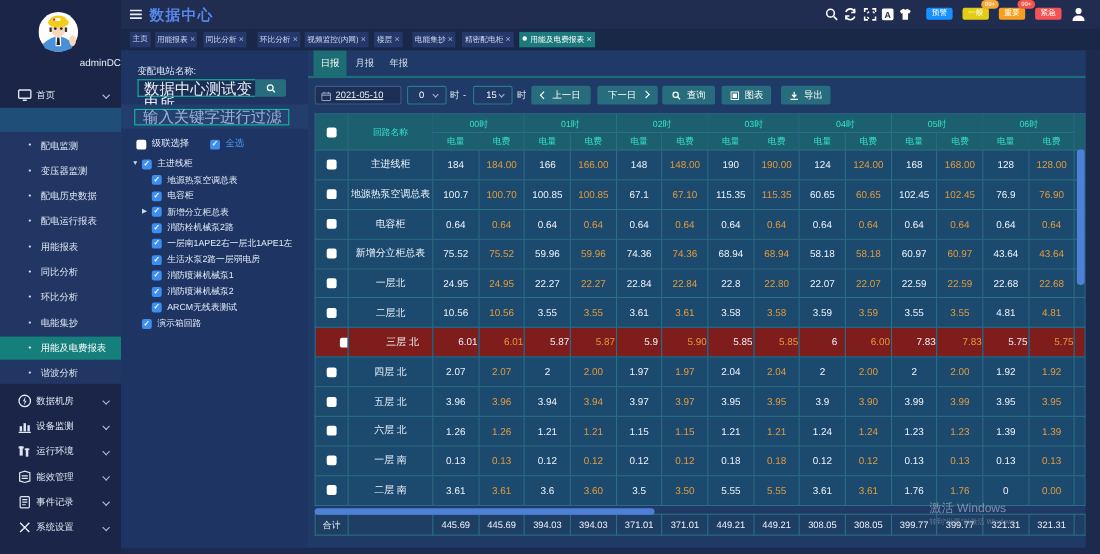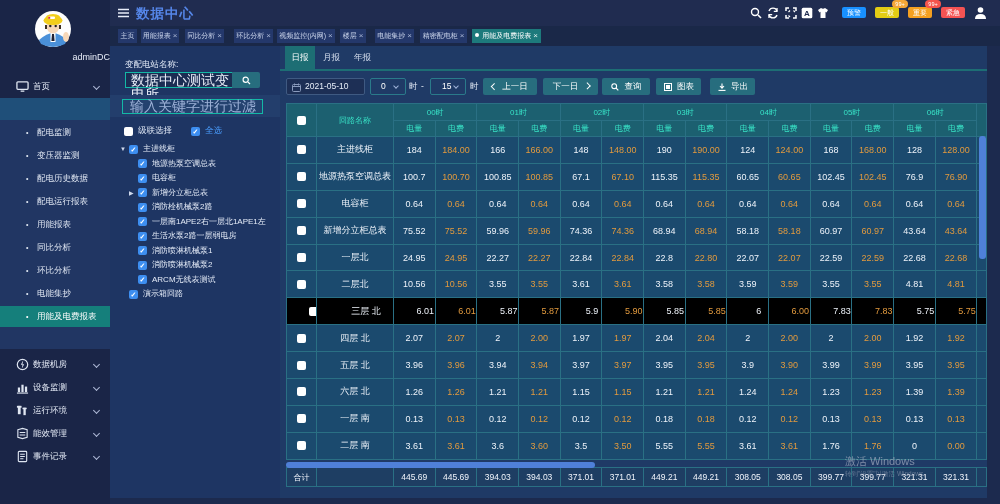--- a/index.html
+++ b/index.html
@@ -48,21 +48,21 @@
 .bl{left:9px;transform:rotate(45deg);}
 .br{right:9px;transform:rotate(-135deg);}
 .sel{border:1px solid #2a7a8a;border-radius:2px;color:#fff;line-height:15px;}
 .selarr{position:absolute;right:7px;top:5px;width:4px;height:4px;border-right:1.1px solid #9fb3d9;border-bottom:1.1px solid #9fb3d9;transform:rotate(45deg);}
 
 table{border-collapse:collapse;table-layout:fixed;}
 #tbl{left:6px;top:57px;width:693px;}
 td,th{border:1px solid #2a7084;overflow:hidden;white-space:nowrap;font-weight:normal;}
 thead th{background:#1c6070;color:#38e2c6;font-size:8px;}
 tbody td{background:#1b4a6e;color:#eef3fa;font-size:9px;text-align:center;}
-tbody tr.hl td{background:#000000;padding-left:22px;}
+tbody tr.hl td{background:#7f1d1d;padding-left:22px;}
 tbody td.fee{color:#e29a3e;}
 td.ft{background:#1e3e63 !important;color:#f0f4fb;font-size:8.5px;text-align:center;}
 .tcb{width:9px;height:9px;border-radius:2px;background:#fff;margin:0 auto;}
 
 #vsb{left:699px;top:90px;width:6.5px;height:123px;background:#4f80d8;border-radius:3px;}
 #hsb{left:6px;top:415.5px;width:309px;height:6px;background:#4f80d8;border-radius:3px;}
 #rstrip{left:987px;top:46px;width:13px;height:458px;background:#1c2a4e;}
 #bstrip{left:110px;top:498px;width:890px;height:6px;background:#1c2a4e;}
 .wm1{color:rgba(160,170,190,0.75);font-size:11px;}
 .wm2{color:rgba(160,170,190,0.55);font-size:6.5px;}
@@ -132,20 +132,24 @@
         <span class="mt">环比分析</span>
       </div>
   <div class="abs sitem" style="top:282px;">
         <span class="bu">•</span>
         <span class="mt">电能集抄</span>
       </div>
   <div class="abs sitem" style="top:305px;color:#fff;">
         <span class="bu">•</span>
         <span class="mt">用能及电费报表</span>
       </div>
+  <div class="abs sitem" style="top:328px;">
+        <span class="bu">•</span>
+        <span class="mt">谐波分析</span>
+      </div>
 
   <div class="abs mitem" style="top:353px;">
         <svg class="mi" viewBox="0 0 14 14">
           <circle cx="7" cy="7" r="5.6" fill="none" stroke="#dfe6f2" stroke-width="1.3"></circle>
           <path d="M7.8 2.5 L5.2 7.2 H7 L6.2 11.5 L8.8 6.8 H7 Z" fill="#dfe6f2"></path>
         </svg>
         <span class="mt">数据机房</span>
         <span class="chev"></span>
       </div>
   <div class="abs mitem" style="top:376px;">
@@ -175,20 +179,28 @@
         </svg>
         <span class="mt">运行环境</span>
         <span class="chev"></span>
       </div>
   <div class="abs mitem" style="top:445px;">
         <svg class="mi" viewBox="0 0 14 14">
           <rect x="2.5" y="1.5" width="9" height="11" rx="1" fill="none" stroke="#dfe6f2" stroke-width="1.2"></rect>
           <path d="M4.5 4.5 h5 M4.5 7 h5 M4.5 9.5 h3.5" stroke="#dfe6f2" stroke-width="1.1"></path>
         </svg>
         <span class="mt">事件记录</span>
+        <span class="chev"></span>
+      </div>
+  <div class="abs mitem" style="top:468px;">
+        <svg class="mi" viewBox="0 0 14 14">
+          <path d="M2.5 2.5 L6 6 M11.5 2.5 L8 6 M2.5 11.5 L6 8 M11.5 11.5 L8 8" stroke="#e8edf8" stroke-width="1.4"></path>
+          <circle cx="7" cy="7" r="1.4" fill="#e8edf8"></circle>
+        </svg>
+        <span class="mt">系统设置</span>
         <span class="chev"></span>
       </div>
 </div>
 
 <div class="abs" id="hdr">
   <svg class="abs" style="left:8px;top:8px;" width="11" height="10" viewBox="0 0 11 10">
         <path d="M0 1.5 h11 M0 5 h11 M0 8.5 h11" stroke="#e8edf8" stroke-width="1.5"></path>
       </svg>
   <div class="abs" id="title">数据中心</div>
   <svg class="abs hic" style="left:640px;" viewBox="0 0 12 12">
@@ -306,21 +318,21 @@
   <div class="abs rtab act" style="left:5px;width:30px;">日报</div>
   <div class="abs rtab" style="left:36px;width:31px;">月报</div>
   <div class="abs rtab" style="left:67px;width:31px;">年报</div>
   <div class="abs" id="underline"></div>
 
   <div class="abs ctl" style="left:6px;width:79px;background:#1d2f55;border:1px solid #3f5a82;border-radius:2px;line-height:15px;">
     <svg style="position:absolute;left:5px;top:3.5px;" width="9" height="9" viewBox="0 0 9 9">
           <rect x="0.5" y="1.5" width="8" height="7" rx="1" fill="none" stroke="#8a9bbd" stroke-width="1"></rect>
           <path d="M0.5 3.5 h8 M2.5 0.5 v2 M6.5 0.5 v2" stroke="#8a9bbd" stroke-width="1"></path>
         </svg>
-    <span style="margin-left:18px;">2021-05-10</span>
+    <span style="margin-left:18px;text-decoration:underline;">2021-05-10</span>
   </div>
   <div class="abs ctl sel" style="left:90px;width:36px;"><span style="margin-left:10px;">0</span><span class="selarr"></span></div>
   <div class="abs ctl" style="left:129px;line-height:17px;">时</div>
   <div class="abs ctl" style="left:141px;line-height:17px;">-</div>
   <div class="abs ctl sel" style="left:150px;width:36px;"><span style="margin-left:11px;">15</span><span class="selarr"></span></div>
   <div class="abs ctl" style="left:190px;line-height:17px;">时</div>
   <div class="abs ctl btn" style="left:203px;width:54px;"><span class="bchev bl"></span><span style="margin-left:10px;">上一日</span></div>
   <div class="abs ctl btn" style="left:263px;width:55px;"><span style="margin-right:10px;">下一日</span><span class="bchev br"></span></div>
   <div class="abs ctl btn" style="left:322px;width:48px;"><svg style="position:absolute;left:9px;top:4.5px;" width="8" height="8" viewBox="0 0 8 8">
           <circle cx="3.2" cy="3.2" r="2.4" fill="none" stroke="#fff" stroke-width="1.1"></circle>

